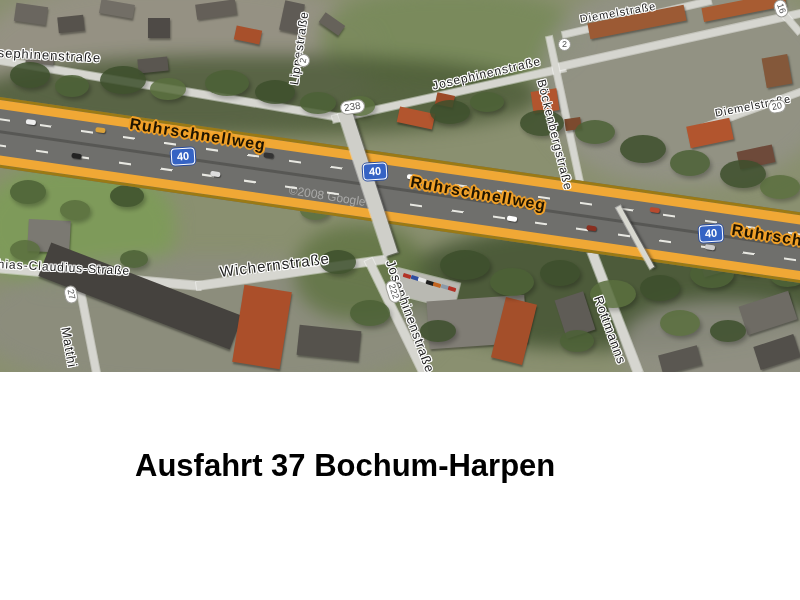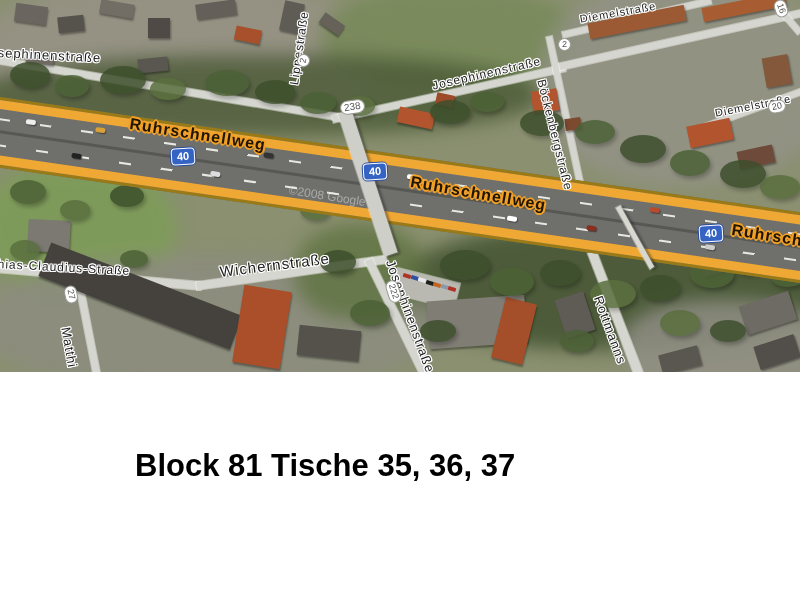--- a/index.html
+++ b/index.html
@@ -215,15 +215,15 @@
     <div class="badge-white" style="left:558px;top:38px">2</div>
     <div class="badge-white" style="left:768px;top:100px;transform:rotate(-11deg)">20</div>
     <div class="badge-white" style="left:62px;top:288px;transform:rotate(78deg)">27</div>
     <div class="badge-white" style="left:382px;top:285px;transform:rotate(72deg)">222</div>
     <div class="badge-white" style="left:772px;top:2px;transform:rotate(72deg)">16</div>
 
     <div class="watermark" style="left:290px;top:183px;transform:rotate(9deg)">©2008 Google</div>
   </div>
 
   <div class="caption">
-    <div>Block 81 Tische 35, 36, 37</div>
+    <div>Ausfahrt 37 Bochum-Harpen</div>
   </div>
 </div>
 
 </body></html>

